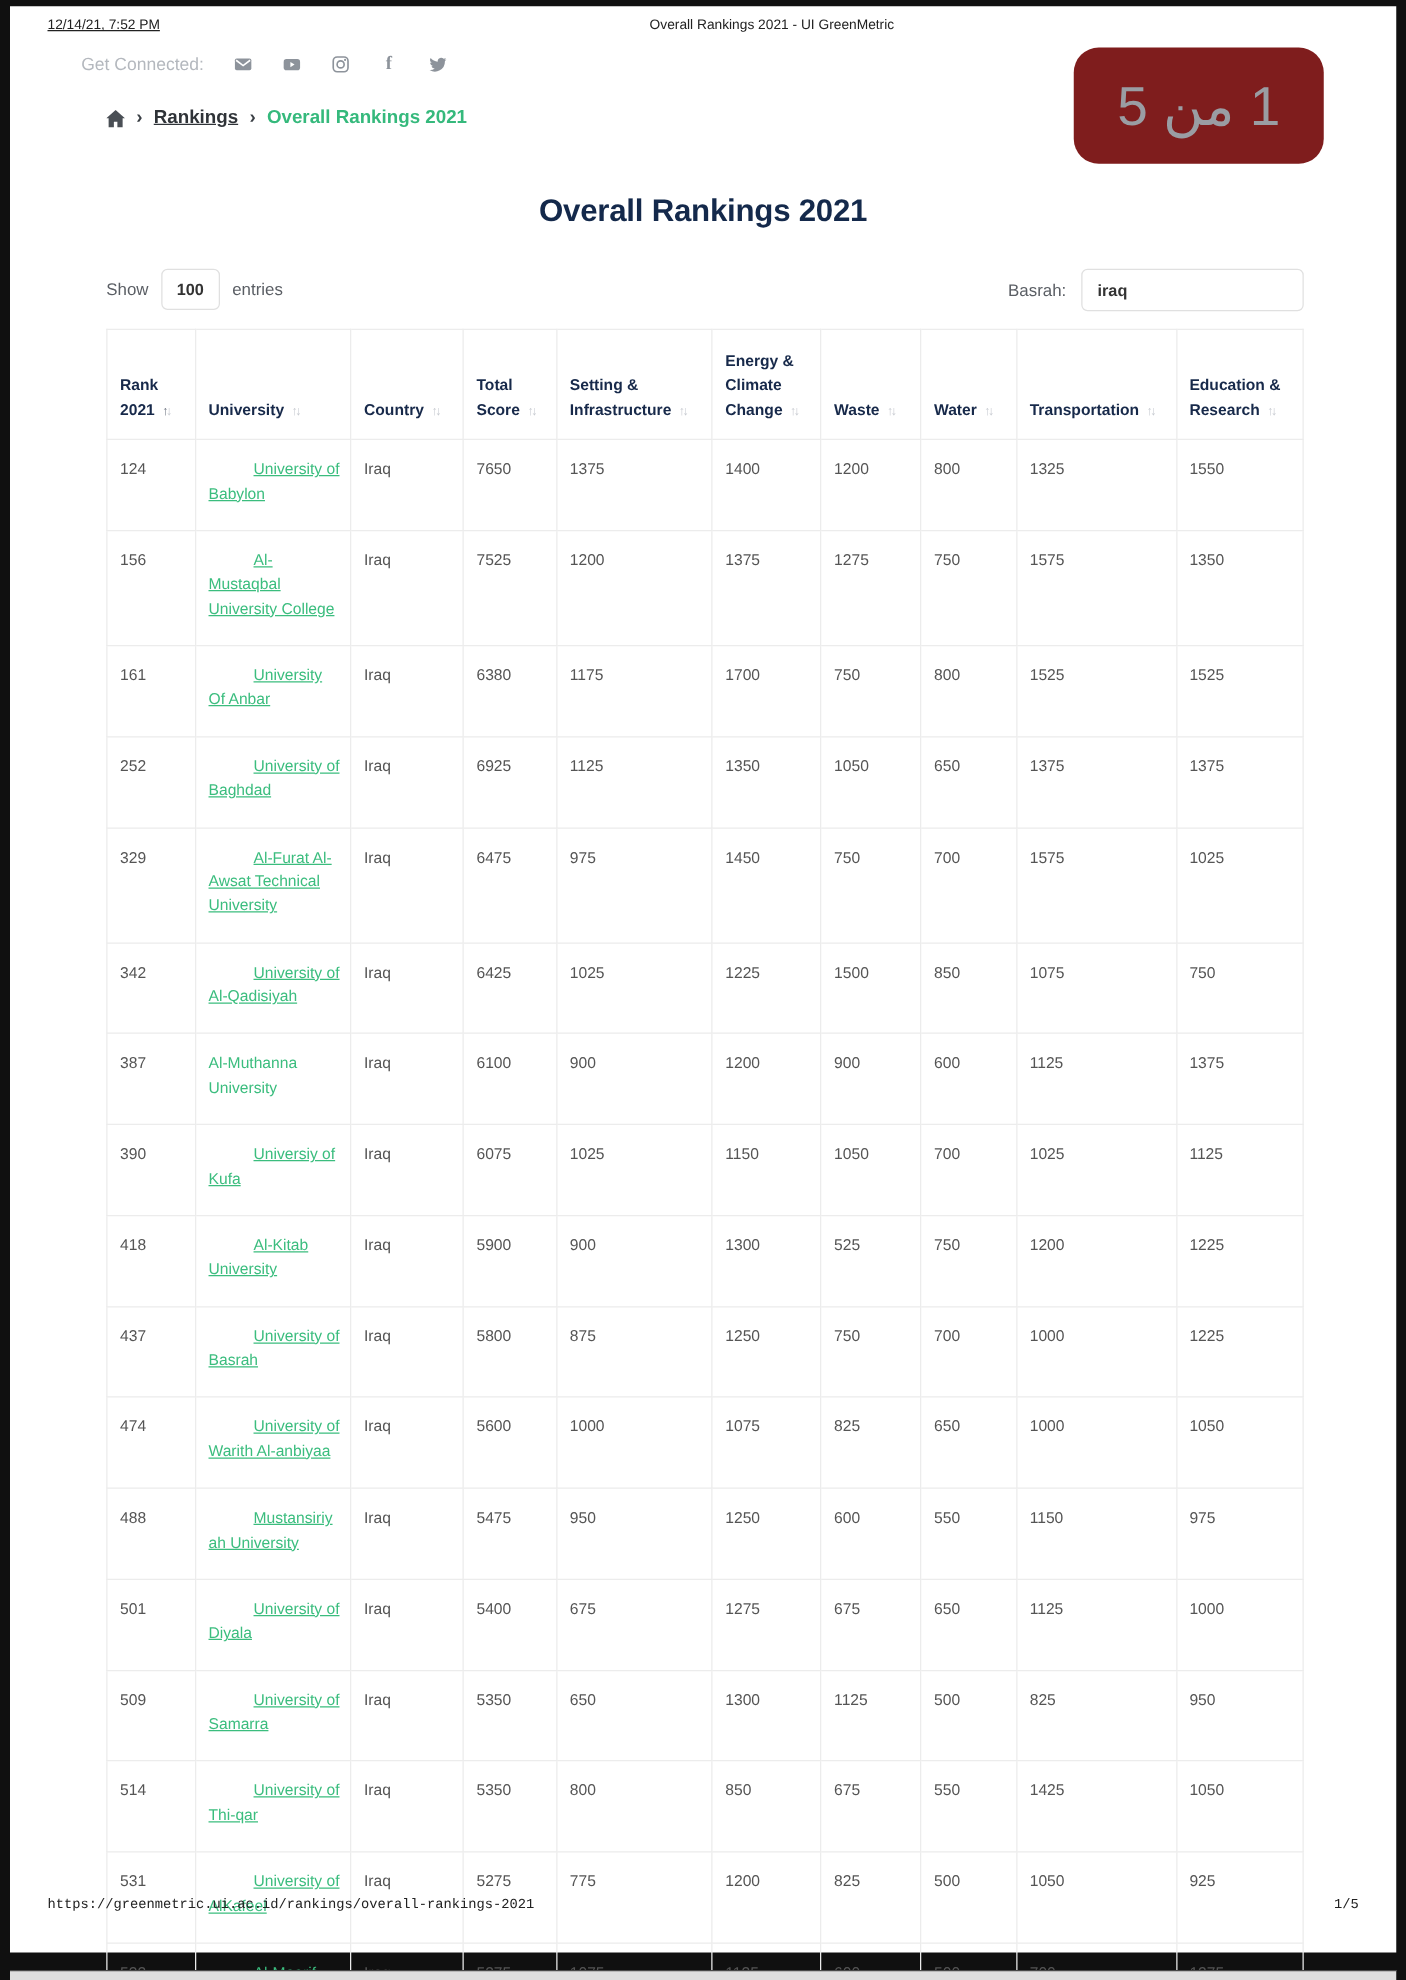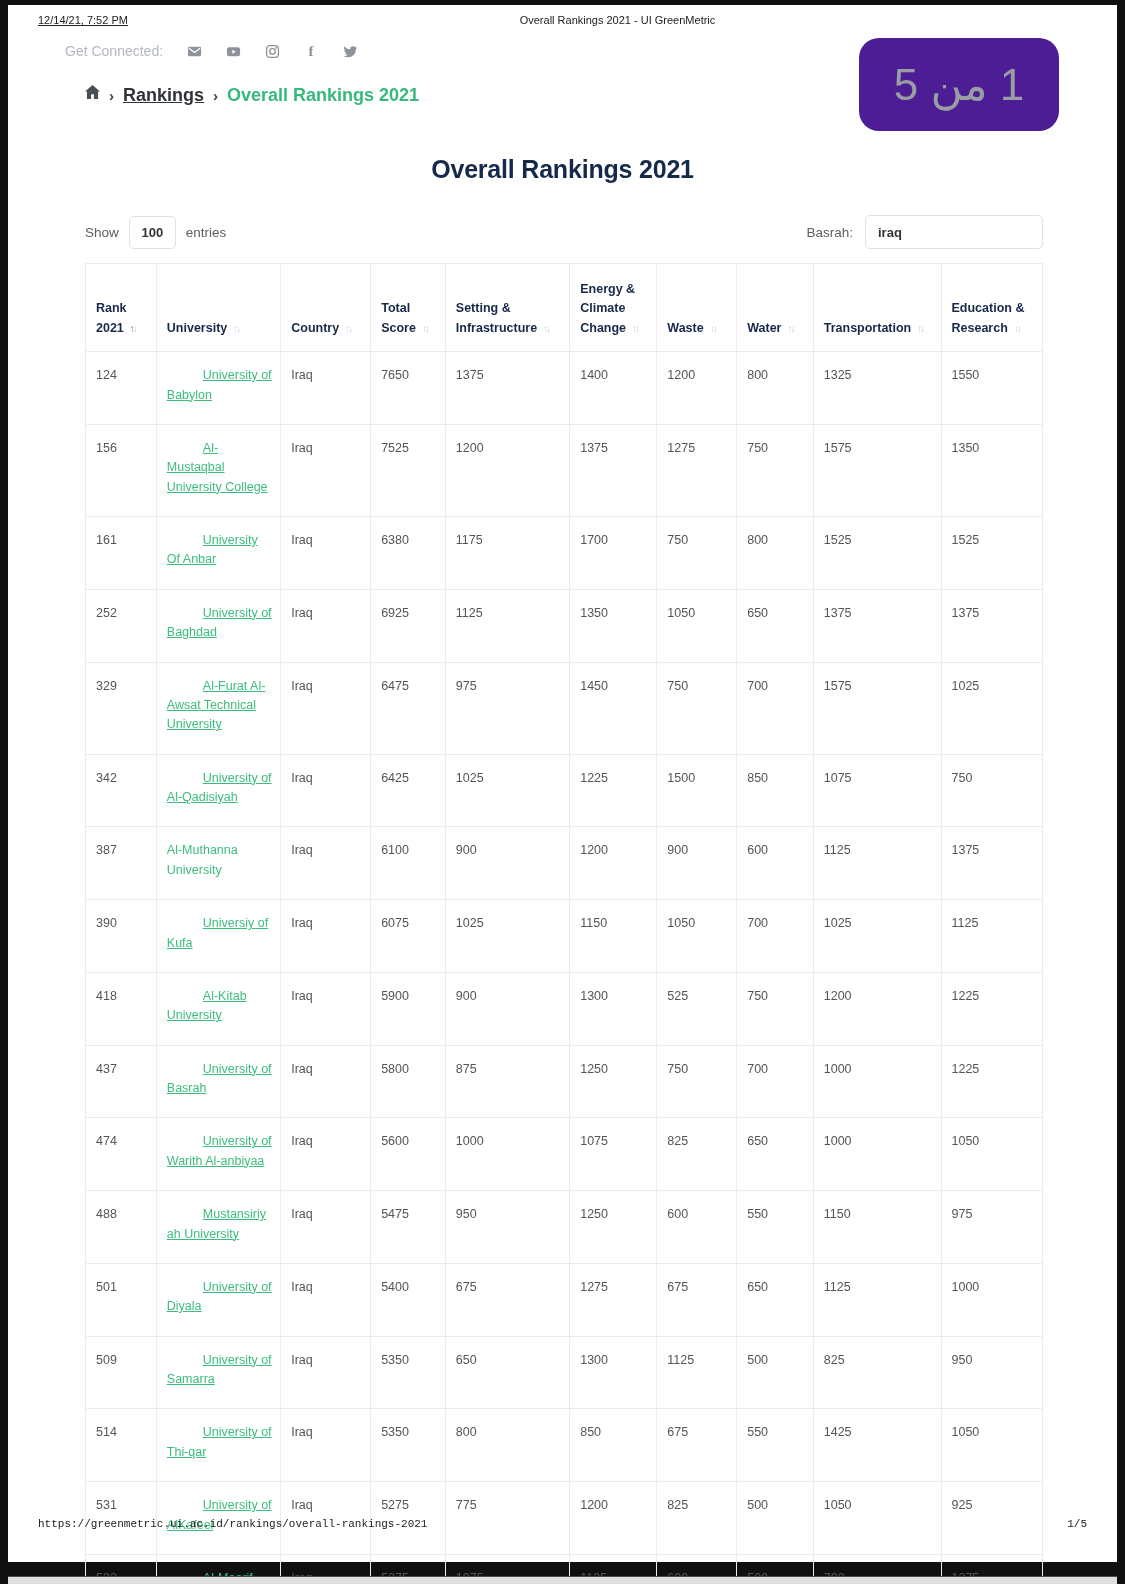--- a/index.html
+++ b/index.html
@@ -33,43 +33,43 @@
     color:#b4b8be; font-size:14px;
   }
   .soc-icon { display:inline-flex; align-items:center; justify-content:center;
     width:16px; height:16px; color:#8d939b; }
   .soc-icon svg { width:15px; height:15px; }
   .fb-letter { font-size:15px; font-weight:700; color:#8d939b; font-family:"Liberation Serif", serif; }
   
   .page-badge {
     position:absolute; top:33px; right:58px;
     min-width:200px; height:93px;
-    background:#4c1d95; border-radius:20px;
+    background:#7f1d1d; border-radius:20px;
     display:flex; align-items:center; justify-content:center;
     font-size:44px; color:#9a9da3; padding:0 28px;
   }
   
   .breadcrumb {
     position:absolute; top:80px; left:77px;
-    display:flex; align-items:flex-start; gap:9px;
-    font-size:18px; font-weight:700; color:#3a3f45;
+    display:flex; align-items:flex-end; gap:9px;
+    font-size:15px; font-weight:700; color:#3a3f45;
   }
   .crumb-sep::before { content:"\203A"; font-weight:700; color:#3a3f45; font-size:15px; }
   .crumb-link { color:#2f3338; text-decoration:underline; cursor:pointer; }
   .crumb-current { color:#35b97c; }
   .home-ic svg { width:15px; height:14px; display:block; }
   
   .main-title {
     position:absolute; top:150px; left:0; width:100%;
     text-align:center; font-size:25px; font-weight:700;
     color:#14294b; letter-spacing:-.2px;
   }
   .controls {
     position:absolute; top:210px; left:77px; width:958px;
-    display:flex; justify-content:space-between; align-items:center;
+    display:flex; justify-content:space-between; align-items:flex-start;
     font-size:13.5px; color:#5a5e64;
   }
   .show-group { display:flex; align-items:center; gap:10px; }
   .entries-box {
     border:1px solid #e0e0e0; border-radius:5px;
     padding:8px 4px; font-weight:700; color:#333; font-size:13px;
     min-width:47px; text-align:center; cursor:pointer;
   }
   .search-group { display:flex; align-items:center; gap:12px; }
   .search-input {

